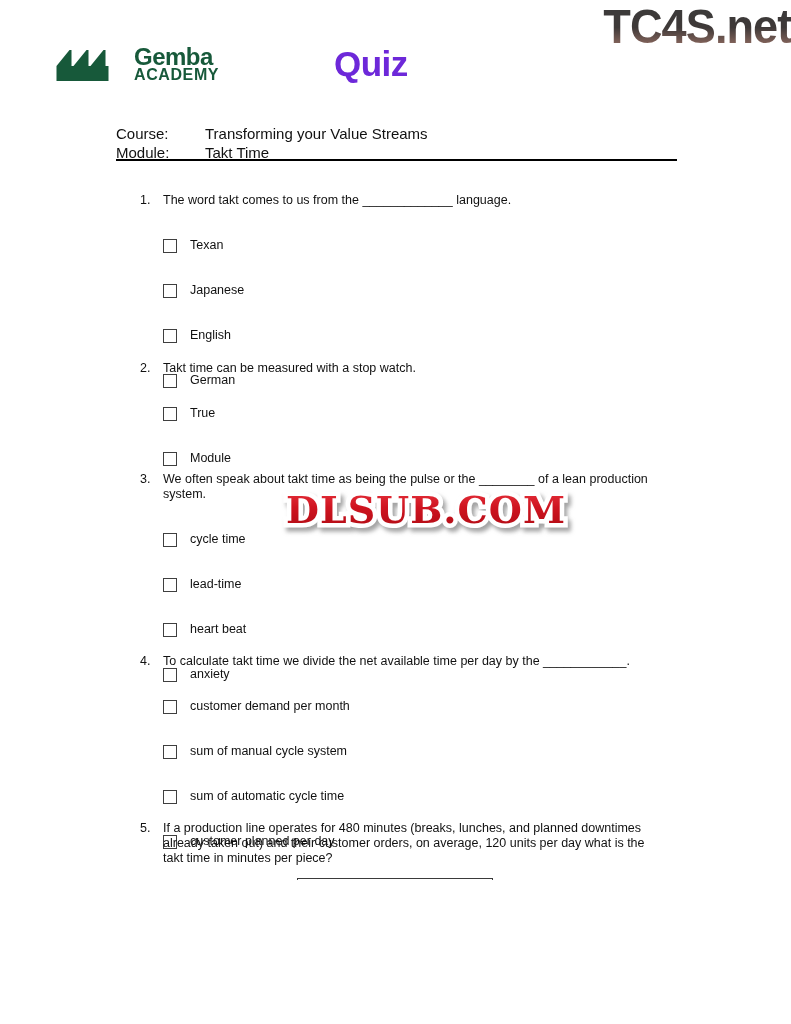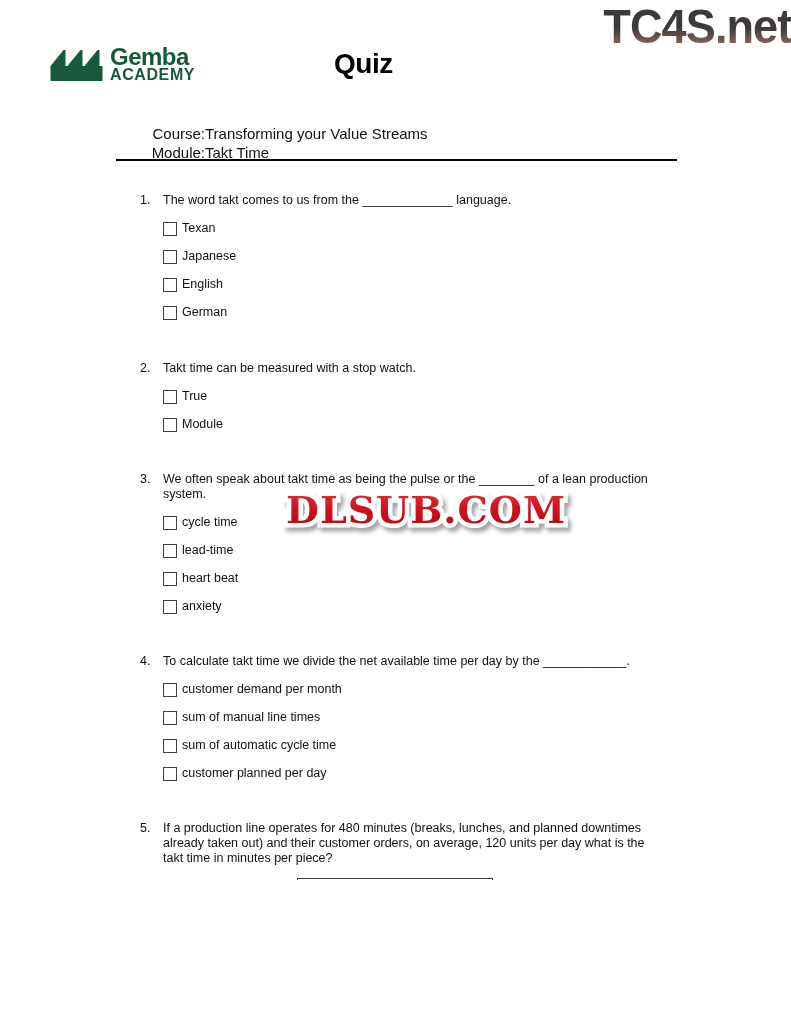--- a/index.html
+++ b/index.html
@@ -12,38 +12,38 @@
   .tc4s {
     position:absolute; top:2px; right:0; line-height:1;
     font-size:49px; font-weight:bold; letter-spacing:-1px;
     transform:scaleX(0.92); transform-origin:100% 0;
     background:linear-gradient(180deg,#3b3b3b 0%,#3e3938 52%,#7c5f57 82%,#a3847b 100%);
     -webkit-background-clip:text; background-clip:text; color:transparent;
     white-space:nowrap;
   }
 
   
-  .logo { position:absolute; left:50px; top:45px; display:flex; align-items:flex-start; gap:7px;justify-content:center; }
+  .logo { position:absolute; left:56px; top:45px; display:flex; align-items:flex-start; gap:25px;justify-content:center; }
   .logo svg { width:53px; height:33px; margin-top:3px; display:block; }
   .logo-brand { font-size:24px; font-weight:bold; color:#17593a; line-height:23px; letter-spacing:-0.5px; }
   .logo-sub { font-size:16px; font-weight:bold; color:#17593a; line-height:14px; letter-spacing:0.6px; }
 
-  .quiz-title { position:absolute; left:334px; top:44px; font-size:28px; font-weight:bold; letter-spacing:-0.5px; color:#000000; line-height:40px; }
+  .quiz-title { position:absolute; left:334px; top:44px; font-size:35px; font-weight:bold; letter-spacing:-0.5px; color:#6d28d9; line-height:40px; }
 
   
   .meta { position:absolute; left:116px; top:124px; width:560px; font-size:15px; line-height:19px; color:#111; }
-  .meta-row { display:flex;text-align:right; }
+  .meta-row { display:flex; }
   .meta-label { width:89px; flex:none; }
   .meta-rule { position:absolute; left:116px; top:159px; width:561px; height:2px; background:#000; }
 
   
   .question { position:absolute; left:140px; width:650px; font-size:12.5px; line-height:15px; color:#111; }
   .qnum { position:absolute; left:0; top:0; }
   .qtext { margin-left:23px; white-space:pre-line; }
-  .option { margin-left:23px; margin-top:13px; height:15px; display:flex; align-items:center; }
+  .option { margin-left:23px; margin-top:30px; height:15px; display:flex; align-items:center;gap:8px; }
   .checkbox { width:12px; height:12px; border:1px solid #3f3f3f; background:#fff; margin-right:5px; flex:none; }
   .answer-input {
     display:block; margin-left:157px; margin-top:12px;
     width:196px; height:26px; box-sizing:border-box;
     border:1px solid #3a3a3a; background:#fff;
     box-shadow:2px 2px 0 #9b9b9b;
   }
 
   
   .wm { position:absolute; white-space:nowrap; }
@@ -150,21 +150,21 @@
 
   <section class="question" style="top:654px">
     <span class="qnum">4.</span>
     <div class="qtext">To calculate takt time we divide the net available time per day by the ____________.</div>
     <div class="option">
       <span class="checkbox"></span>
       <span>customer demand per month</span>
     </div>
     <div class="option">
       <span class="checkbox"></span>
-      <span>sum of manual line times</span>
+      <span>sum of manual cycle system</span>
     </div>
     <div class="option">
       <span class="checkbox"></span>
       <span>sum of automatic cycle time</span>
     </div>
     <div class="option">
       <span class="checkbox"></span>
       <span>customer planned per day</span>
     </div>
   </section>

